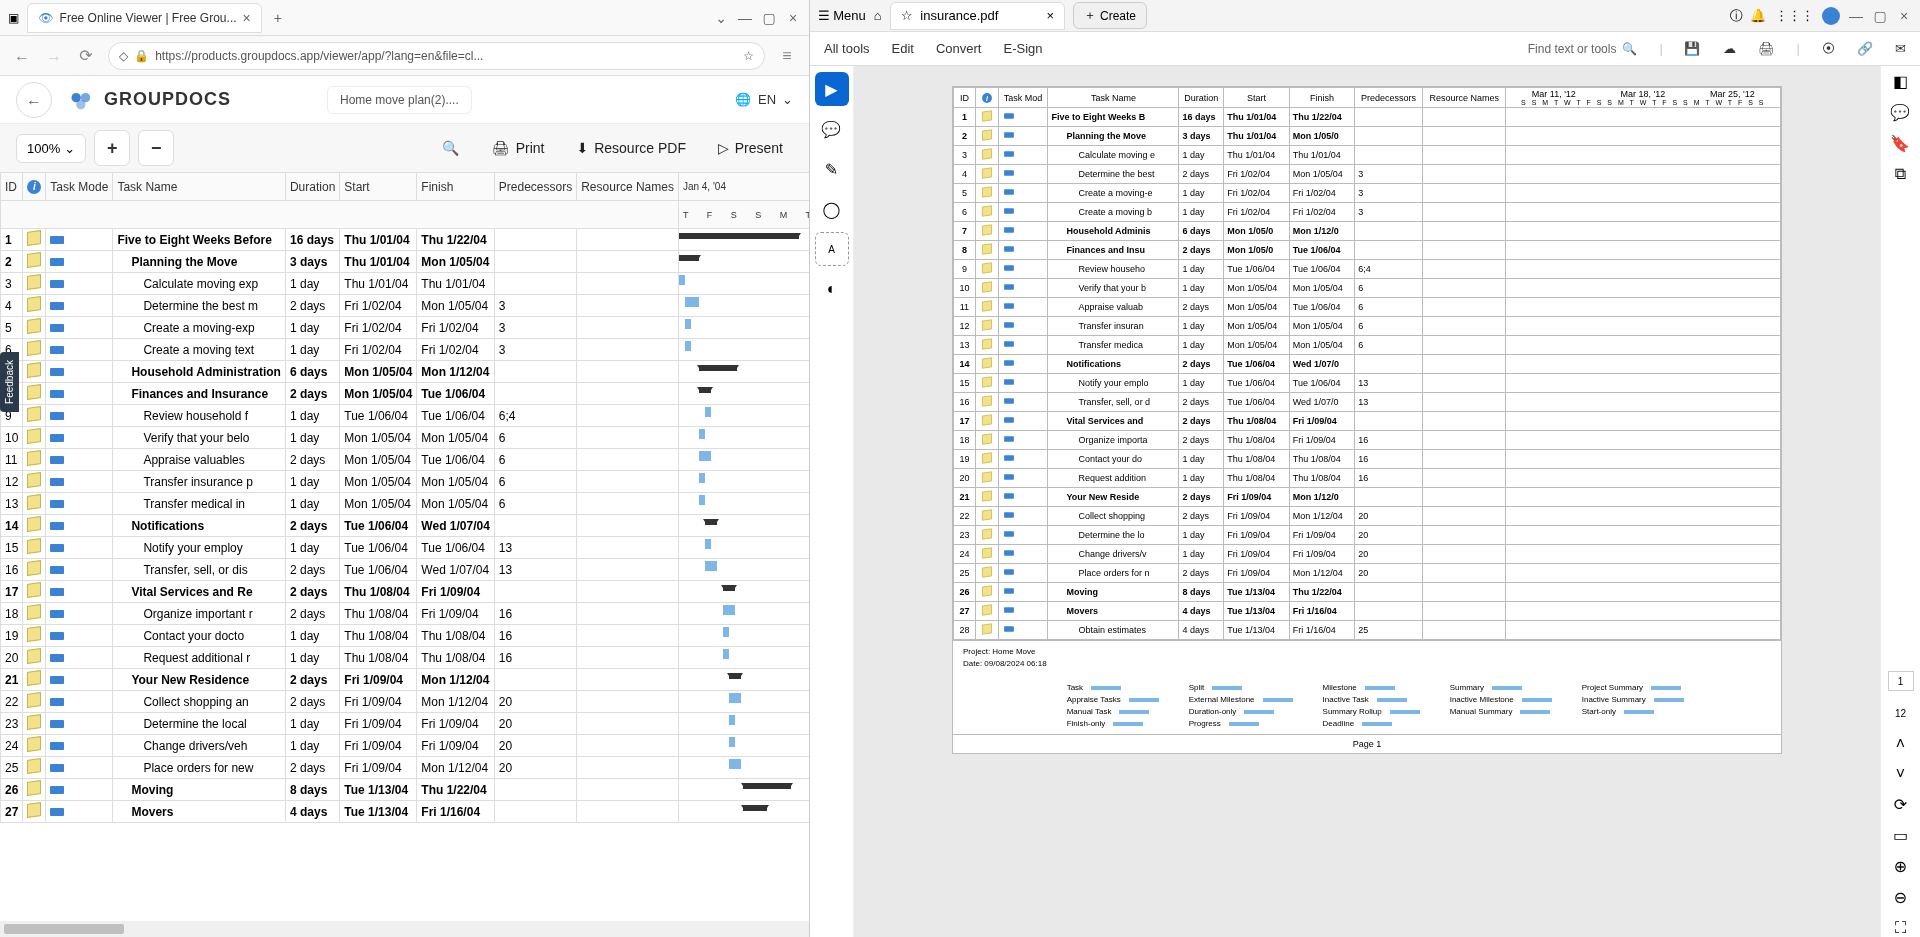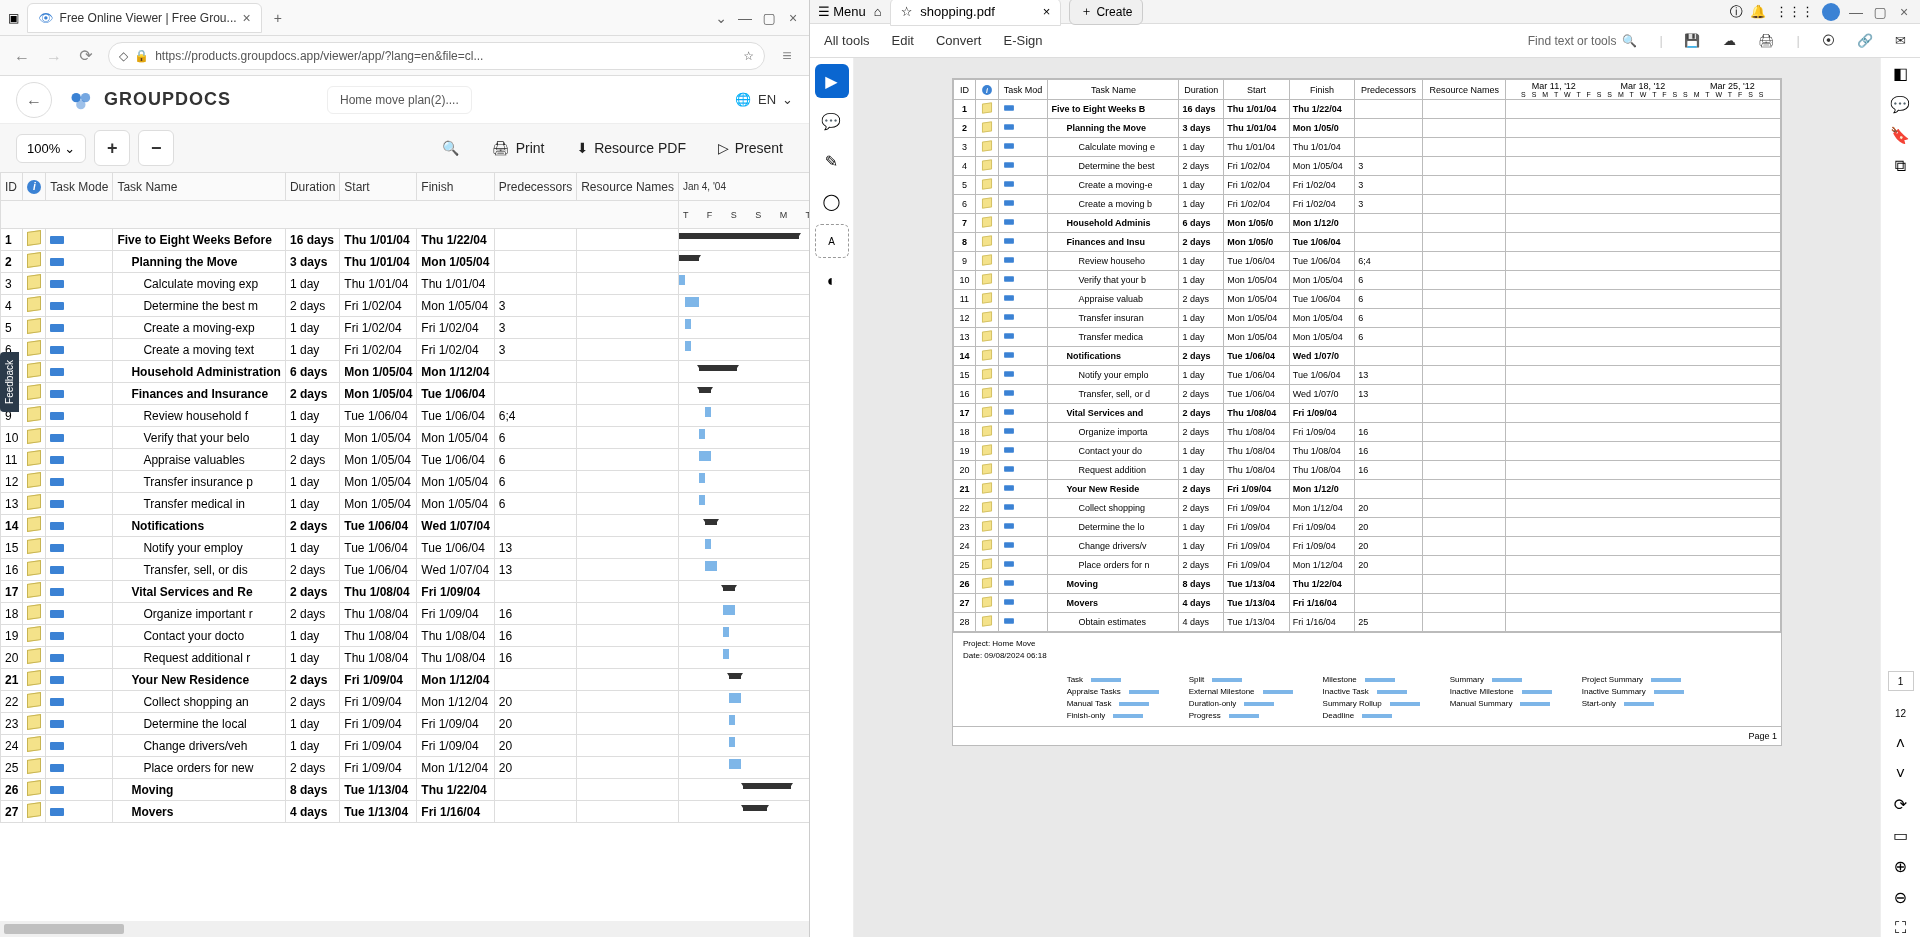--- a/index.html
+++ b/index.html
@@ -59,21 +59,21 @@
 .gantt-head { font-size:10px; text-align:center; }
 .gantt-subhead { font-size:9px; letter-spacing:8px; text-align:left; padding-left:4px !important; }
 .gbar { position:absolute; height:10px; background:#7eb6e8; top:2px; }
 .gsum { position:absolute; height:6px; background:#333; top:4px; }
 .gsum::before,.gsum::after { content:''; position:absolute; width:0; height:0; border-left:4px solid transparent; border-right:4px solid transparent; border-top:6px solid #333; top:0; }
 .gsum::before { left:-2px; } .gsum::after { right:-2px; }
 .scrollbar-h { height:16px; background:#f0f0f0; display:flex; align-items:center; }
 .scrollbar-h .thumb { width:120px; height:10px; background:#c0c0c0; margin-left:4px; border-radius:2px; }
 
 
-.r-title { height:24px; background:#f4f4f4; display:flex; align-items:center; padding:0 8px; gap:8px; border-bottom:1px solid #ddd; font-size:13px; }
+.r-title { height:32px; background:#f4f4f4; display:flex; align-items:center; padding:0 8px; gap:8px; border-bottom:1px solid #ddd; font-size:13px; }
 .r-tab { display:flex; align-items:center; gap:8px; padding:4px 10px; background:#fff; border:1px solid #ddd; border-radius:6px 6px 0 0; height:28px; }
 .r-btn { background:#f0f0f0; border:1px solid #ccc; border-radius:6px; padding:4px 10px; font-size:12px; display:flex; align-items:center; gap:4px; }
 .r-toolbar { height:34px; display:flex; align-items:center; padding:0 14px; gap:22px; font-size:13px; color:#333; border-bottom:1px solid #ddd; }
 .r-toolbar .spacer { flex:1; }
 .r-search { display:flex; align-items:center; gap:6px; font-size:12px; color:#666; }
 .r-body { flex:1; display:flex; }
 .r-ltools { width:44px; background:#fff; border-right:1px solid #eee; display:flex; flex-direction:column; align-items:center; padding-top:6px; gap:6px; }
 .r-tool { width:34px; height:34px; border-radius:6px; display:flex; align-items:center; justify-content:center; }
 .r-tool.active { background:#0a66d0; color:#fff; }
 .r-content { flex:1; background:#e9e9e9; overflow:auto; padding:20px 40px; }
@@ -91,21 +91,21 @@
 .p-start { width:60px; }
 .p-fin { width:60px; }
 .p-pred { width:40px; }
 .p-res { width:55px; }
 .p-gantt { width:190px; }
 .pdf-footer { padding:6px 10px; font-size:8px; }
 .legend { display:flex; flex-wrap:wrap; gap:4px 30px; }
 .legend-col { display:flex; flex-direction:column; gap:3px; }
 .legend-row { display:flex; align-items:center; gap:8px; }
 .leg-line { width:30px; height:4px; background:#7eb6e8; }
-.page-no { text-align:right; padding:4px; font-size:9px; border-top:1px solid #bbb; }
+.page-no { text-align:center; padding:4px; font-size:9px; border-top:1px solid #bbb; }
 svg { display:block; }
 </style>
 </head>
 <body>
 
 <div class="window left-win">
   <div class="titlebar">
     <span>▣</span>
     <div class="tab">
       <span style="color:#3b82d4;">👁</span>
@@ -584,21 +584,21 @@
       <div class="thumb"></div>
     </div>
 </div>
 
 <div class="window right-win">
   <div class="r-title">
     <span>☰ <span>Menu</span></span>
     <span>⌂</span>
     <div class="r-tab">
       <span>☆</span>
-      <span>shopping.pdf</span>
+      <span>insurance.pdf</span>
       <span style="margin-left:40px;">×</span>
     </div>
     <div class="r-btn">
         <span>＋</span>
         <span>Create</span>
       </div>
     <div style="flex:1"></div>
     <span>ⓘ</span>
     <span>🔔</span>
     <span>⋮⋮⋮</span>

